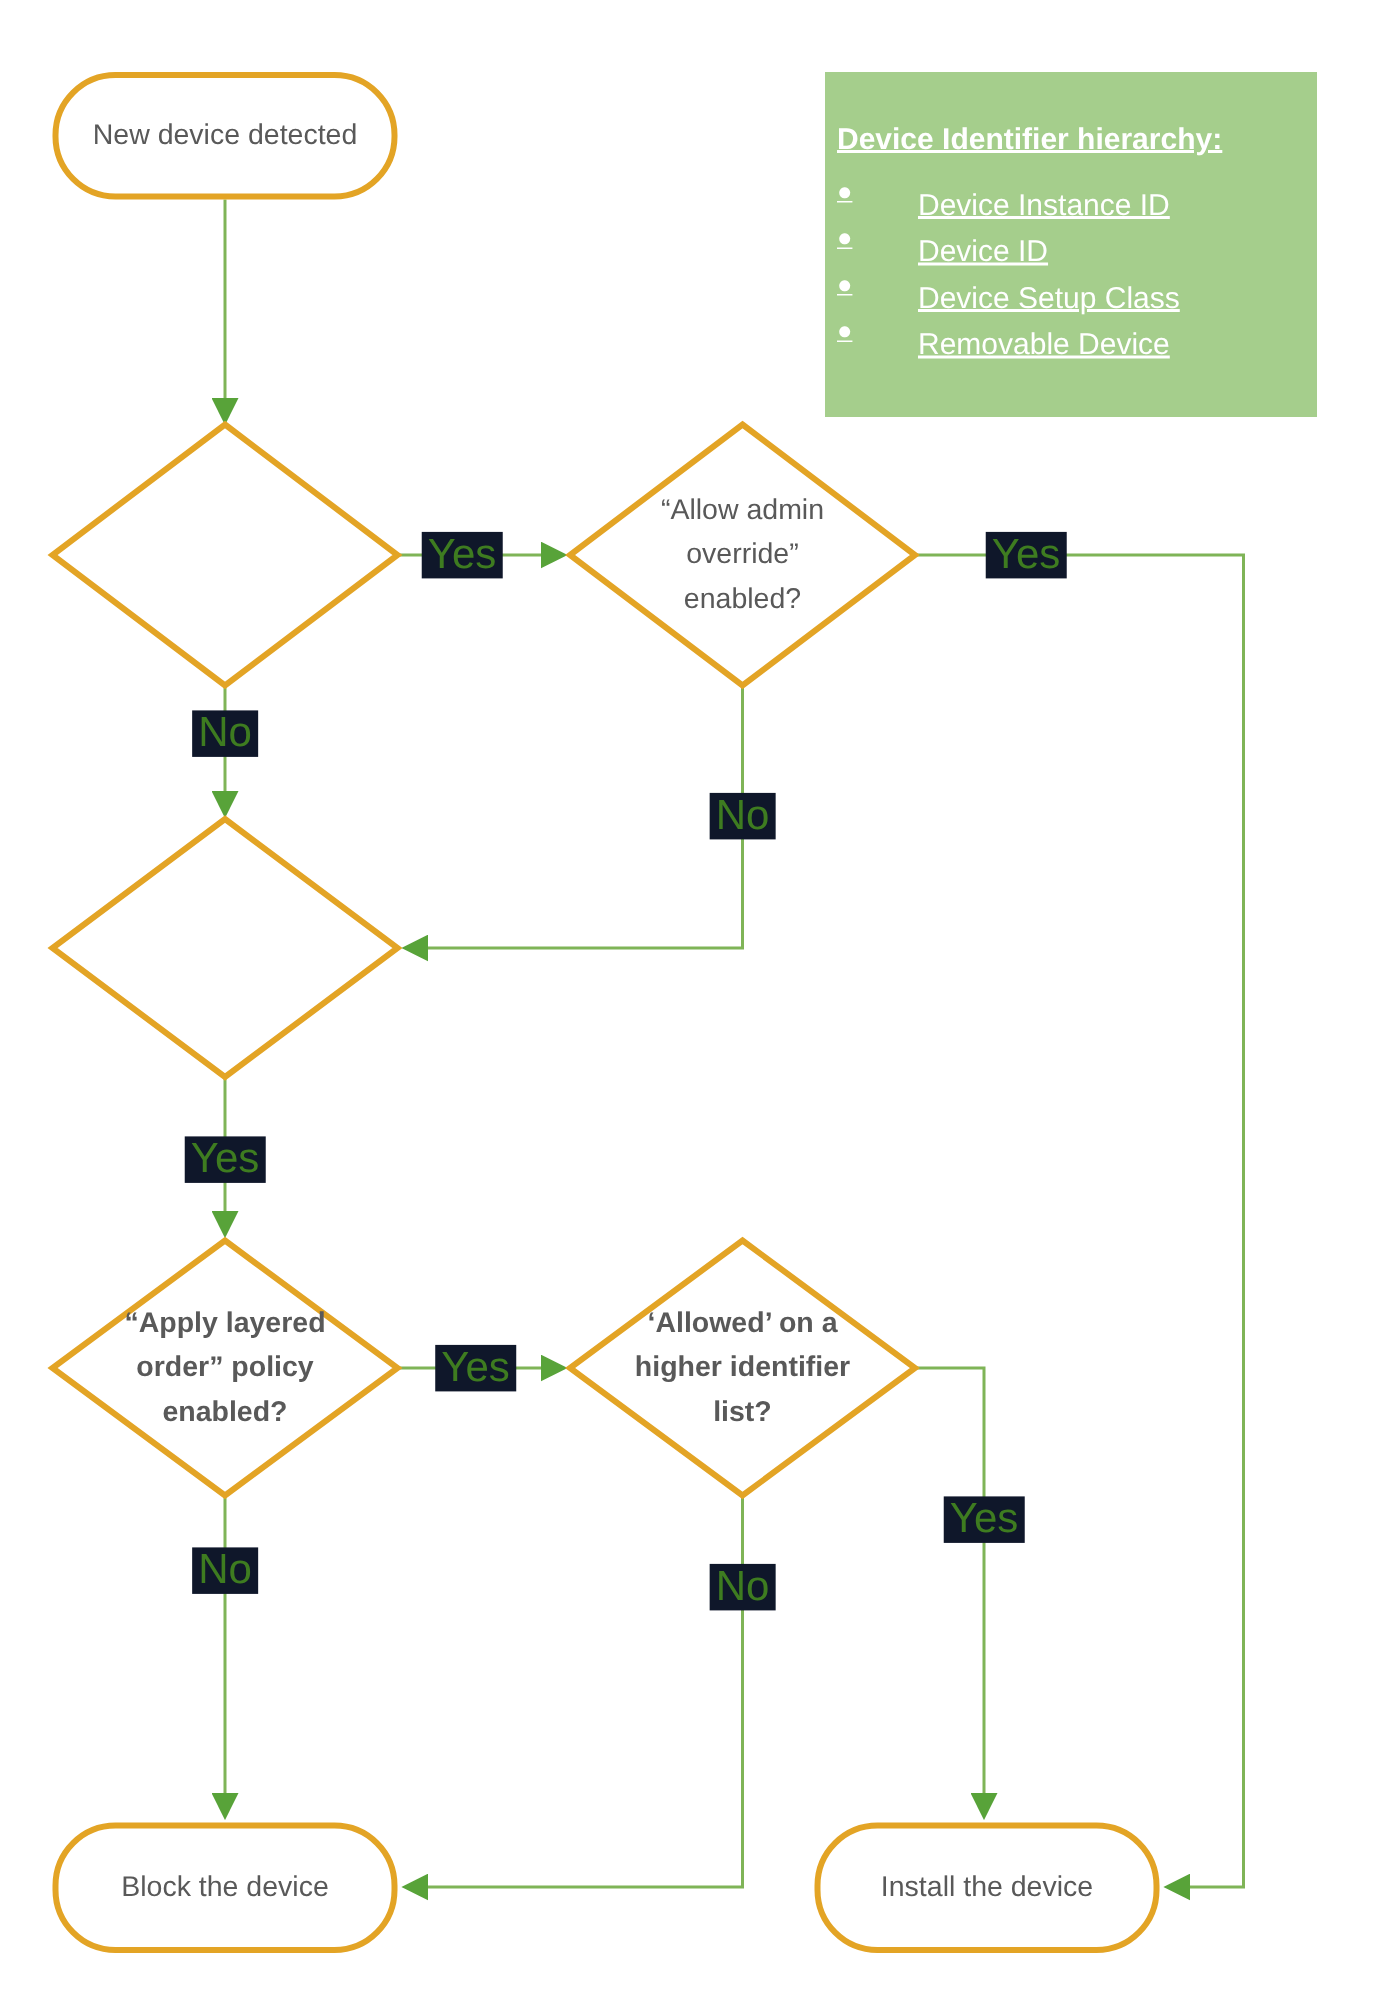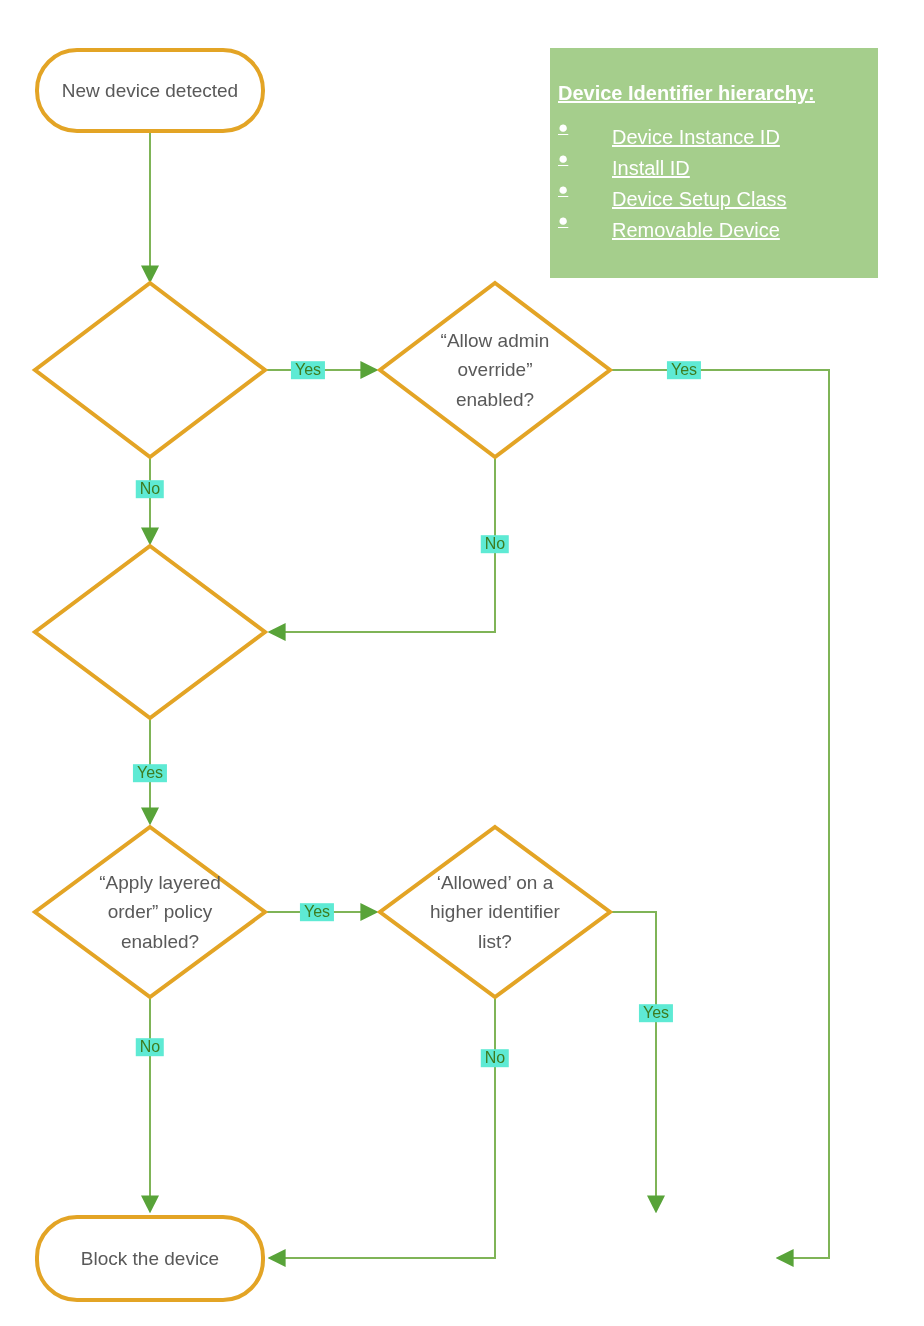--- a/index.html
+++ b/index.html
@@ -43,23 +43,23 @@
     box-sizing: border-box;
   }
   .terminal {
     border: 4px solid var(--color-shape_border, #E3A425);
     border-radius: 42px;
     background: #ffffff;
   }
   .edge-label {
     position: absolute;
     transform: translate(-50%, -50%);
-    background: #5eead4;
+    background: #0f172a;
     color: var(--color-label_text, #3E7C20);
-    font-size: 16px;
+    font-size: 28px;
     line-height: 1.1;
     padding: 0 4px;
     white-space: nowrap;
   }
   .legend {
     position: absolute;
     left: 550px; top: 48px;
     width: 328px; height: 230px;
     background: var(--color-legend_bg, #A5CE8C);
     color: #ffffff;
@@ -118,32 +118,35 @@
   </svg>
 
   <div class="node terminal" style="left:35px; top:48px; width:230px; height:85px;">
     <span>New device detected</span>
   </div>
 
   <div class="node terminal" style="left:35px; top:1215px; width:230px; height:87px;">
     <span>Block the device</span>
   </div>
 
+  <div class="node terminal" style="left:543px; top:1215px; width:230px; height:87px;">
+    <span>Install the device</span>
+  </div>
 
 
   <div class="node" style="left:390px; top:318px; width:210px; height:104px;">“Allow admin
 override”
 enabled?</div>
 
 
-  <div class="node" style="left:55px; top:862px; width:210px; height:100px;">“Apply layered
+  <div class="node" style="left:45px; top:862px; width:210px; height:100px;font-weight:bold;">“Apply layered
 order” policy
 enabled?</div>
 
-  <div class="node" style="left:390px; top:862px; width:210px; height:100px;">‘Allowed’ on a
+  <div class="node" style="left:390px; top:862px; width:210px; height:100px;font-weight:bold;">‘Allowed’ on a
 higher identifier
 list?</div>
 
   <div class="edge-label" style="left:308px; top:370px;">Yes</div>
   <div class="edge-label" style="left:150px; top:489px;">No</div>
   <div class="edge-label" style="left:684px; top:370px;">Yes</div>
   <div class="edge-label" style="left:495px; top:544px;">No</div>
   <div class="edge-label" style="left:150px; top:773px;">Yes</div>
   <div class="edge-label" style="left:317px; top:912px;">Yes</div>
   <div class="edge-label" style="left:150px; top:1047px;">No</div>
@@ -151,21 +154,21 @@
   <div class="edge-label" style="left:656px; top:1013px;">Yes</div>
 
   <div class="legend">
     <div class="legend-title">Device Identifier hierarchy:</div>
     <div class="legend-item">
       <span class="legend-bullet">●</span>
       <span class="legend-item-text">Device Instance ID</span>
     </div>
     <div class="legend-item">
       <span class="legend-bullet">●</span>
-      <span class="legend-item-text">Install ID</span>
+      <span class="legend-item-text">Device ID</span>
     </div>
     <div class="legend-item">
       <span class="legend-bullet">●</span>
       <span class="legend-item-text">Device Setup Class</span>
     </div>
     <div class="legend-item">
       <span class="legend-bullet">●</span>
       <span class="legend-item-text">Removable Device</span>
     </div>
   </div>

